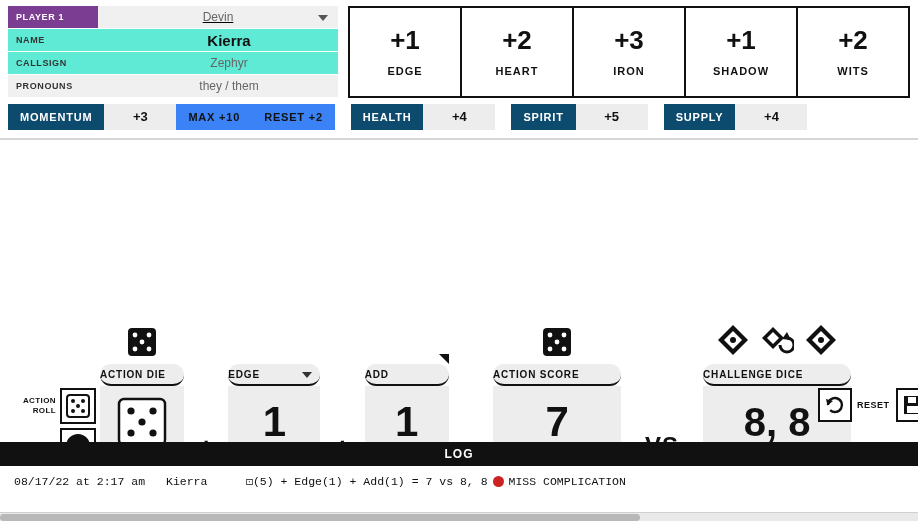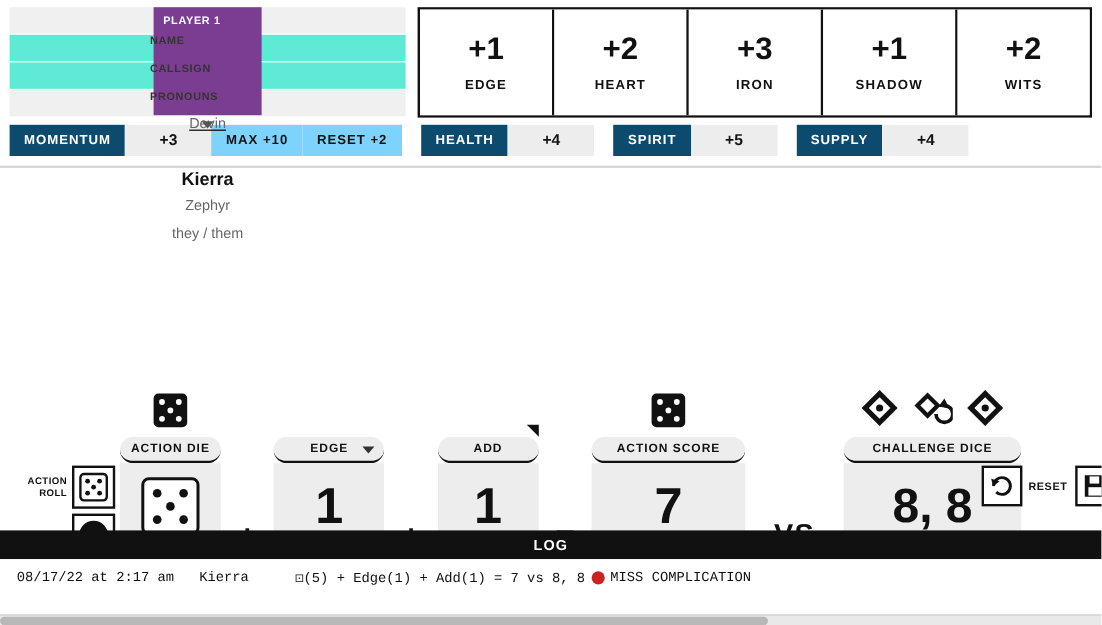--- a/index.html
+++ b/index.html
@@ -14,21 +14,20 @@
 
   
   .top { display: flex; padding: 6px 8px 0 8px; gap: 10px; }
 
   
   .char-panel { width: 330px; flex: 0 0 330px; }
   .char-row {
     display: flex; align-items: center;
     height: 22px; margin-bottom: 1px;
     background: #f0f0f0;
-    flex-direction: column;
   }
   .char-row.alt { background: #5eead4; }
   .char-label {
     width: 112px; flex: 0 0 112px;
     font-size: 9px; font-weight: bold; letter-spacing: .6px;
     color: #333; padding-left: 8px;
   }
   .player-tag {
     width: 90px; flex: 0 0 90px;
     background: #7b3d91; color: #fff;
@@ -62,21 +61,21 @@
   
   .meters { display: flex; align-items: center; padding: 6px 8px 0 8px; gap: 0; }
   .meter-group { display: flex; align-items: center; }
   .btn-dark {
     background: #0c4a6e; color: #fff;
     font-size: 11px; font-weight: bold; letter-spacing: .8px;
     height: 26px; line-height: 26px; padding: 0 12px;
     text-align: center; cursor: pointer;
   }
   .btn-light {
-    background: #7dd3fc; color: #111;
+    background: #3b82f6; color: #111;
     font-size: 11px; font-weight: bold; letter-spacing: .8px;
     height: 26px; line-height: 26px; padding: 0 12px;
     text-align: center; cursor: pointer;
   }
   .meter-val {
     background: #ededed; color: #111;
     font-size: 13px; font-weight: bold;
     height: 26px; line-height: 26px; width: 72px; text-align: center;
   }
   .meter-gap-lg { width: 16px; }
@@ -103,21 +102,21 @@
   .row-main {
     position: absolute; left: 100px; top: 180px;
     display: flex; align-items: flex-start;
   }
 
   .col { display: flex; flex-direction: column; align-items: center; }
   .col-icon { height: 44px; display: flex; align-items: center; justify-content: center; }
   .col-head {
     background: #ededed; color: #111;
     font-size: 10px; font-weight: bold; letter-spacing: .8px;
-    height: 22px; line-height: 22px; text-align: center; width: 100%;
+    height: 22px; line-height: 22px; text-align: left; width: 100%;
     border-bottom: 2px solid #111;
     position: relative;
     border-radius: 11px;
   }
   .col-head.plain { border-bottom: 2px solid #111; }
   .col-box {
     background: #ededed;
     height: 72px; width: 100%;
     display: flex; align-items: center; justify-content: center;
     font-size: 42px; font-weight: bold; color: #111;

